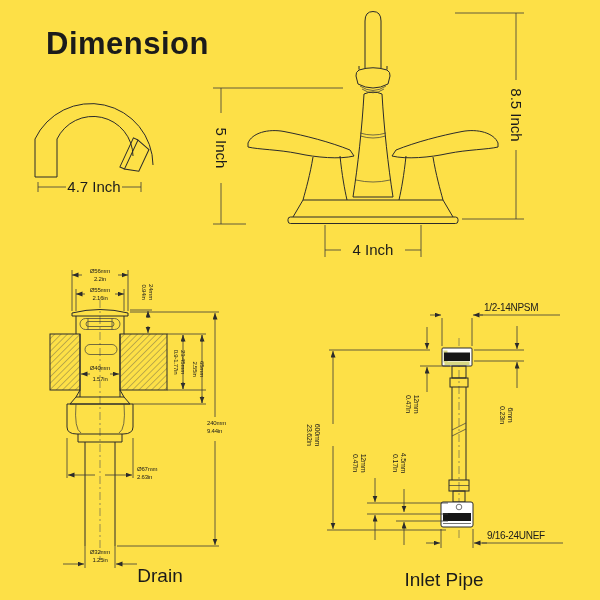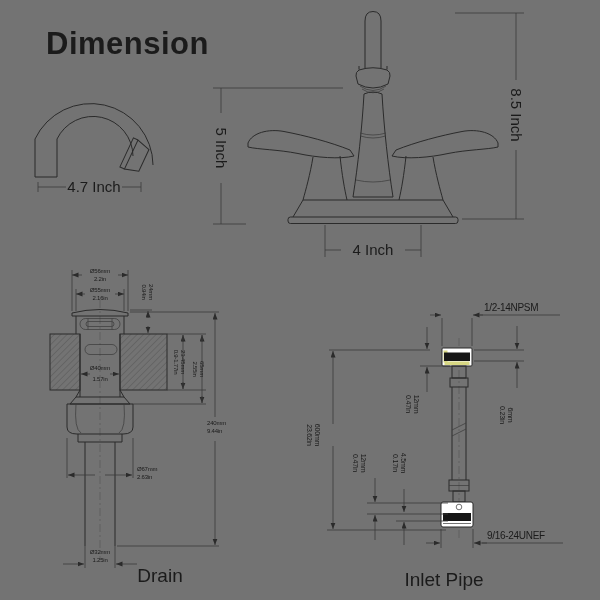--- a/index.html
+++ b/index.html
@@ -1,16 +1,16 @@
 <!DOCTYPE html>
 <html><head>
 <meta charset="utf-8">
 <style>
   html,body{margin:0;padding:0;background:#ffffff;}
-  #stage{position:relative;width:600px;height:600px;background:#737373;overflow:hidden;
+  #stage{position:relative;width:600px;height:600px;background:#fde047;overflow:hidden;
          font-family:"Liberation Sans",sans-serif;}
   svg{position:absolute;top:0;left:0;}
   text{fill:#1b1b1b;}
   .big{font-size:15px;}
   .title{font-size:31px;font-weight:600;letter-spacing:.5px;}
   .cap{font-size:19px;}
   .thread{font-size:10px;letter-spacing:-0.3px;}
   .sm{font-size:6px;letter-spacing:-0.2px;}
   .md{font-size:7px;letter-spacing:-0.2px;}
   .ln{stroke:#2b2b2b;stroke-width:1;fill:none;}

